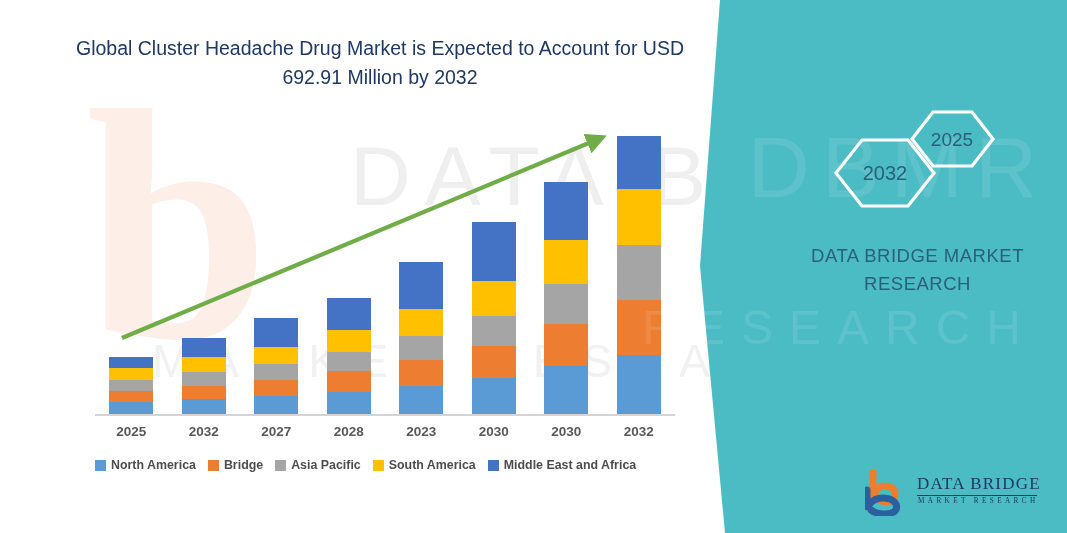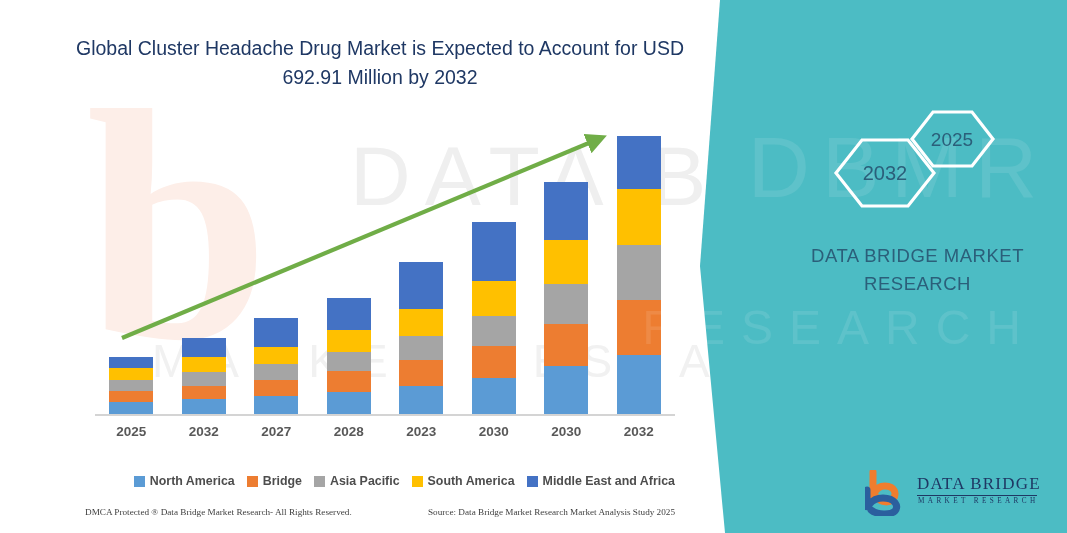--- a/index.html
+++ b/index.html
@@ -52,23 +52,22 @@
     position:absolute;width:72px;text-align:center;
     color:#595959;font-size:13.5px;font-weight:bold;
     font-family:"Liberation Sans", sans-serif;
   }
 
   .arrow-svg{position:absolute;left:0;top:0;width:700px;height:420px;pointer-events:none;}
 
   
   .legend{
     position:absolute;left:95px;top:455px;width:580px;height:20px;
-    display:flex;justify-content:flex-end;align-items:center;gap:12px;
+    display:flex;justify-content:flex-start;align-items:center;gap:12px;
     white-space:nowrap;
-    margin-top:16px;
   }
   .leg-item{display:flex;align-items:center;gap:5px;}
   .leg-sw{width:11px;height:11px;display:inline-block;}
   .leg-tx{color:#4d4d4d;font-size:12.4px;font-weight:bold;font-family:"Liberation Sans", sans-serif;}
 
   
   .footer{position:absolute;top:507px;left:0;width:700px;height:16px;}
   .foot-left{
     position:absolute;left:85px;top:0;
     color:#3f3f3f;font-size:9.2px;font-family:"Liberation Serif", serif;
@@ -224,24 +223,20 @@
       <div class="leg-item">
         <span class="leg-sw" style="background: rgb(255, 192, 0);"></span>
         <span class="leg-tx">South America</span>
       </div>
       <div class="leg-item">
         <span class="leg-sw" style="background: rgb(68, 114, 196);"></span>
         <span class="leg-tx">Middle East and Africa</span>
       </div>
     </div>
 
-  <div class="footer">
-    <div class="foot-left">DMCA Protected ® Data Bridge Market Research-  All Rights Reserved.</div>
-    <div class="foot-right">Source: Data Bridge Market Research  Market Analysis Study 2025</div>
-  </div>
 
   <div class="panel">
     <div class="panel-bg"></div>
     <div class="panel-wm panel-wm-1">DBMR</div>
     <div class="panel-wm panel-wm-2">RESEARCH</div>
 
 
     <div class="hex-wrap">
       <svg width="230" height="135" viewBox="0 0 230 135">
 

